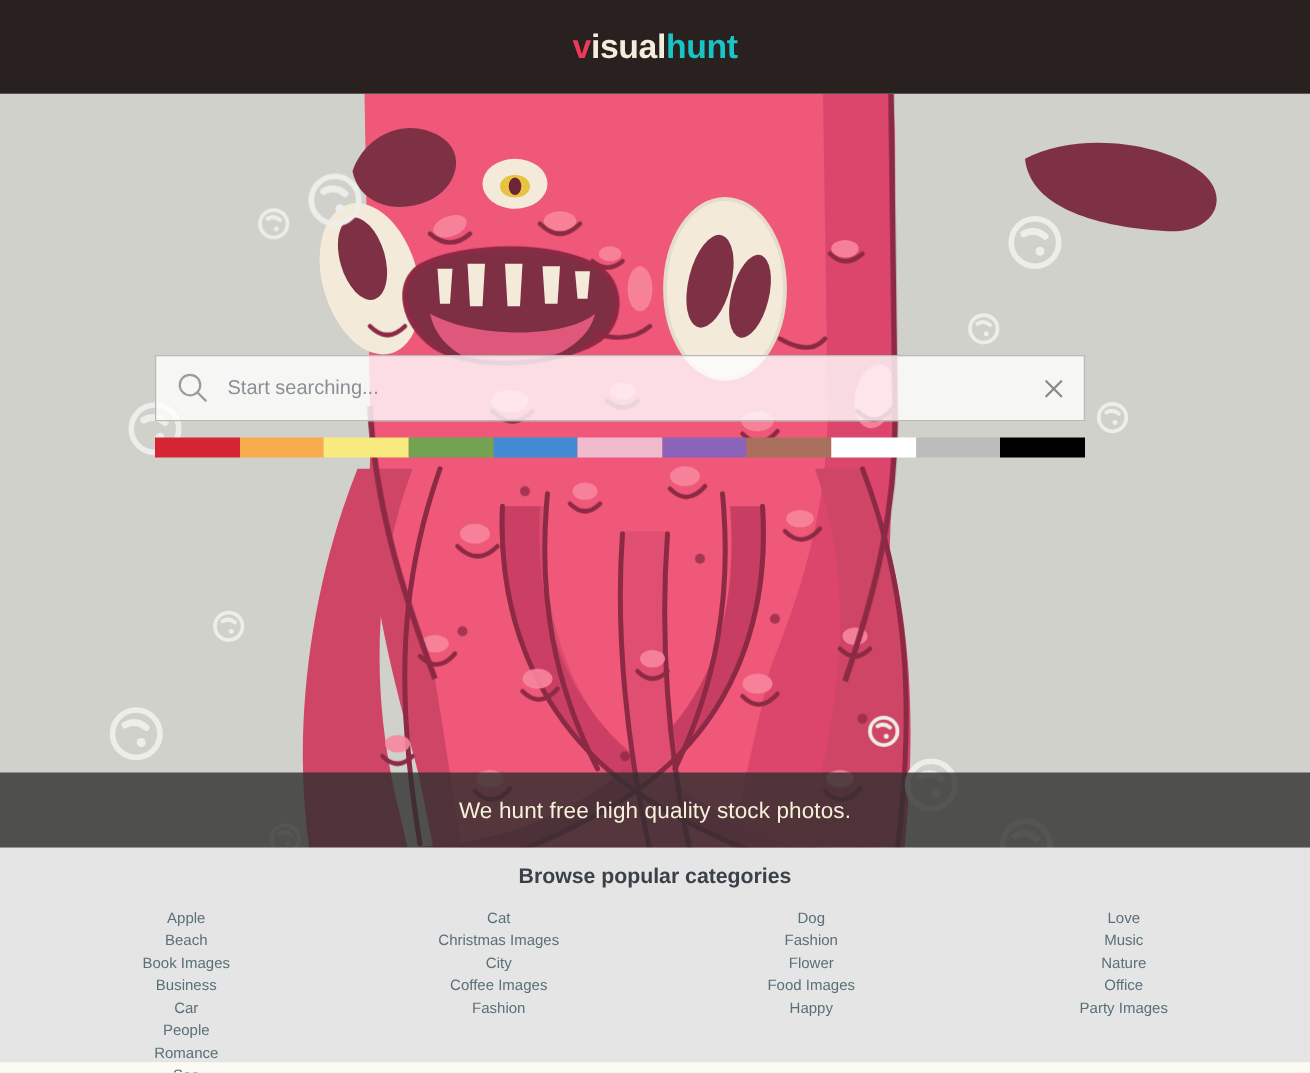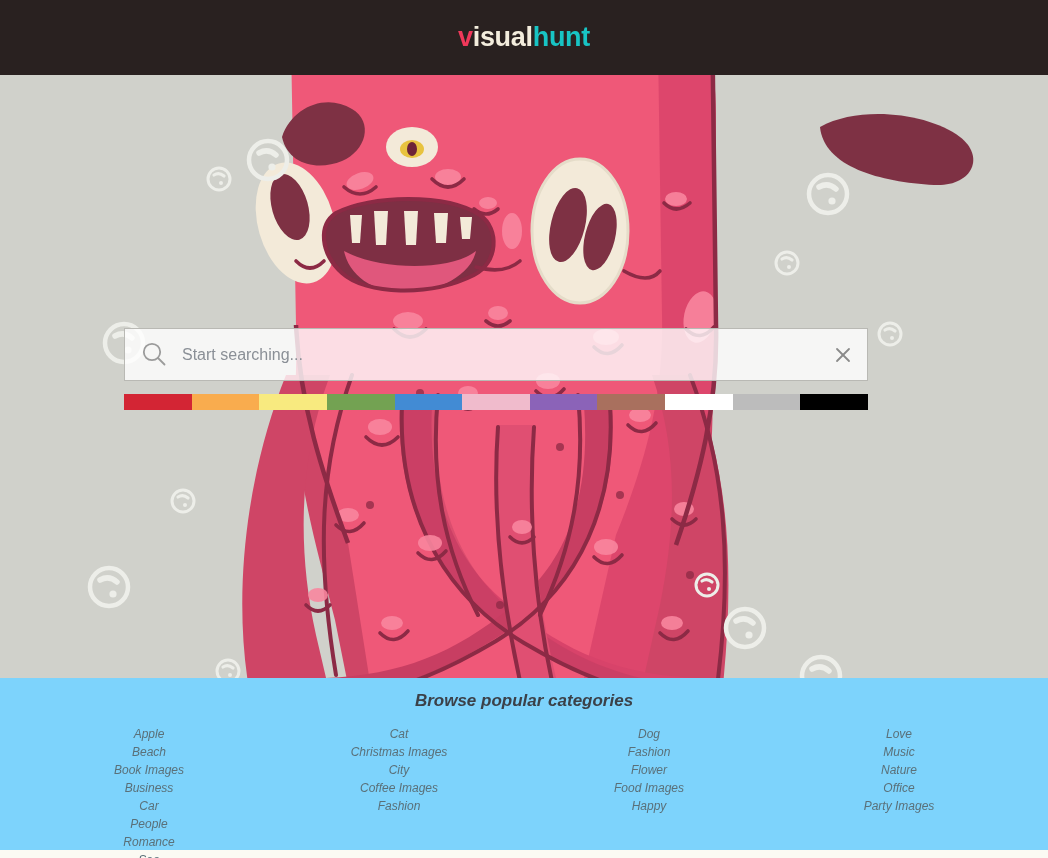--- a/index.html
+++ b/index.html
@@ -47,21 +47,20 @@
     height: 603px;
   }
 
   
   #search-wrap {
     position: absolute;
     left: 124px;
     top: 209px;
     width: 744px;
     z-index: 10;
-    margin-top: 44px;
   }
   #search-bar {
     height: 53px;
     background: rgba(255,255,255,0.80);
     border: 1px solid #b9b9b4;
     display: flex;
     align-items: center;
     padding: 0 14px 0 16px;
   }
   #search-icon { flex: 0 0 auto; display: block; margin-right: 14px; }
@@ -100,24 +99,23 @@
     z-index: 10;
   }
   #tagline {
     color: #f6f2d9;
     font-size: 18px;
     letter-spacing: 0.1px;
   }
 
   
   #categories {
-    background: #7dd3fc;
+    background: #e5e5e5;
     height: 172px;
     padding-top: 13px;
-    font-style: italic;
   }
   #cat-title {
     text-align: center;
     color: #3b4149;
     font-size: 17px;
     font-weight: bold;
     margin-bottom: 14px;
   }
   #cat-grid {
     display: grid;
@@ -336,20 +334,23 @@
         <div class="swatch" style="background: rgb(66, 139, 212);"></div>
         <div class="swatch" style="background: rgb(240, 187, 204);"></div>
         <div class="swatch" style="background: rgb(139, 99, 184);"></div>
         <div class="swatch" style="background: rgb(169, 112, 94);"></div>
         <div class="swatch" style="background: rgb(255, 255, 255);"></div>
         <div class="swatch" style="background: rgb(188, 188, 188);"></div>
         <div class="swatch" style="background: rgb(0, 0, 0);"></div>
       </div>
   </div>
 
+  <div id="tagline-bar">
+    <div id="tagline">We hunt free high quality stock photos.</div>
+  </div>
 </div>
 
 <div id="categories">
   <div id="cat-title">Browse popular categories</div>
   <div id="cat-grid">
       <div class="cat-col">
         <a class="cat-link">Apple</a>
         <a class="cat-link">Beach</a>
         <a class="cat-link">Book Images</a>
         <a class="cat-link">Business</a>

